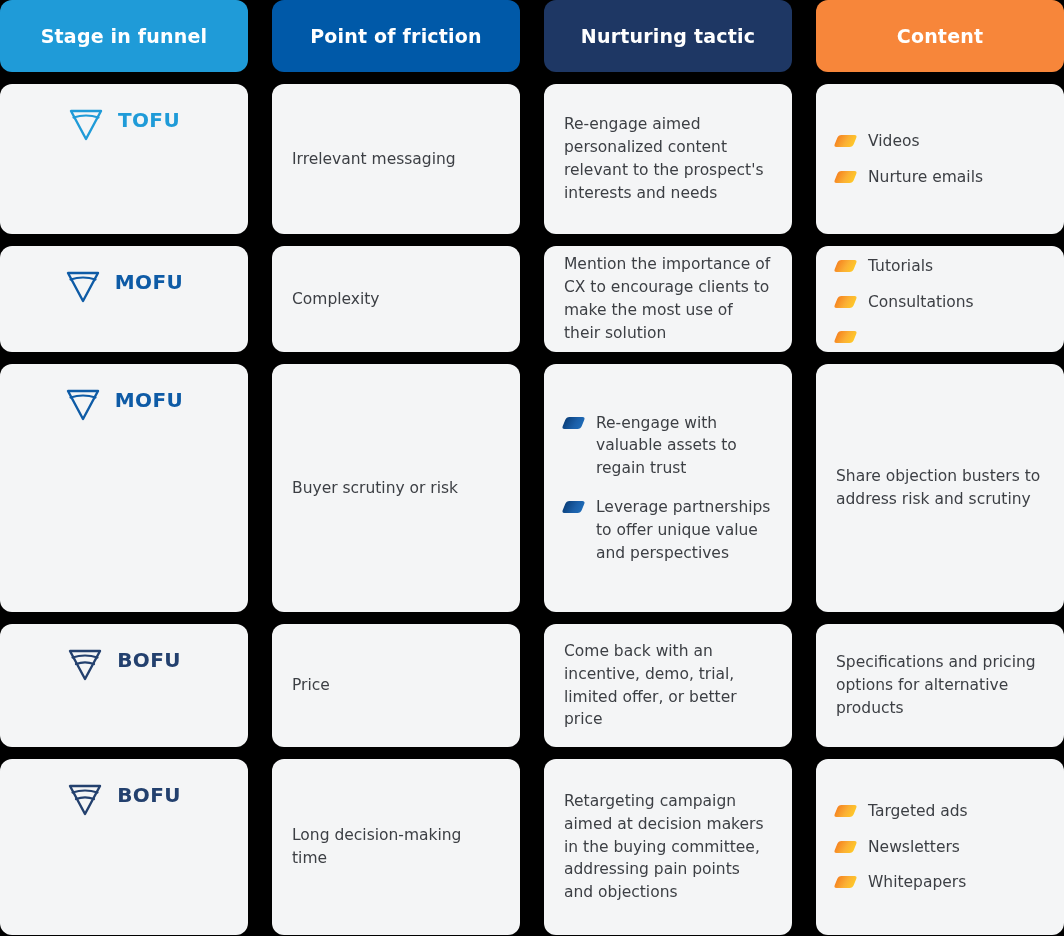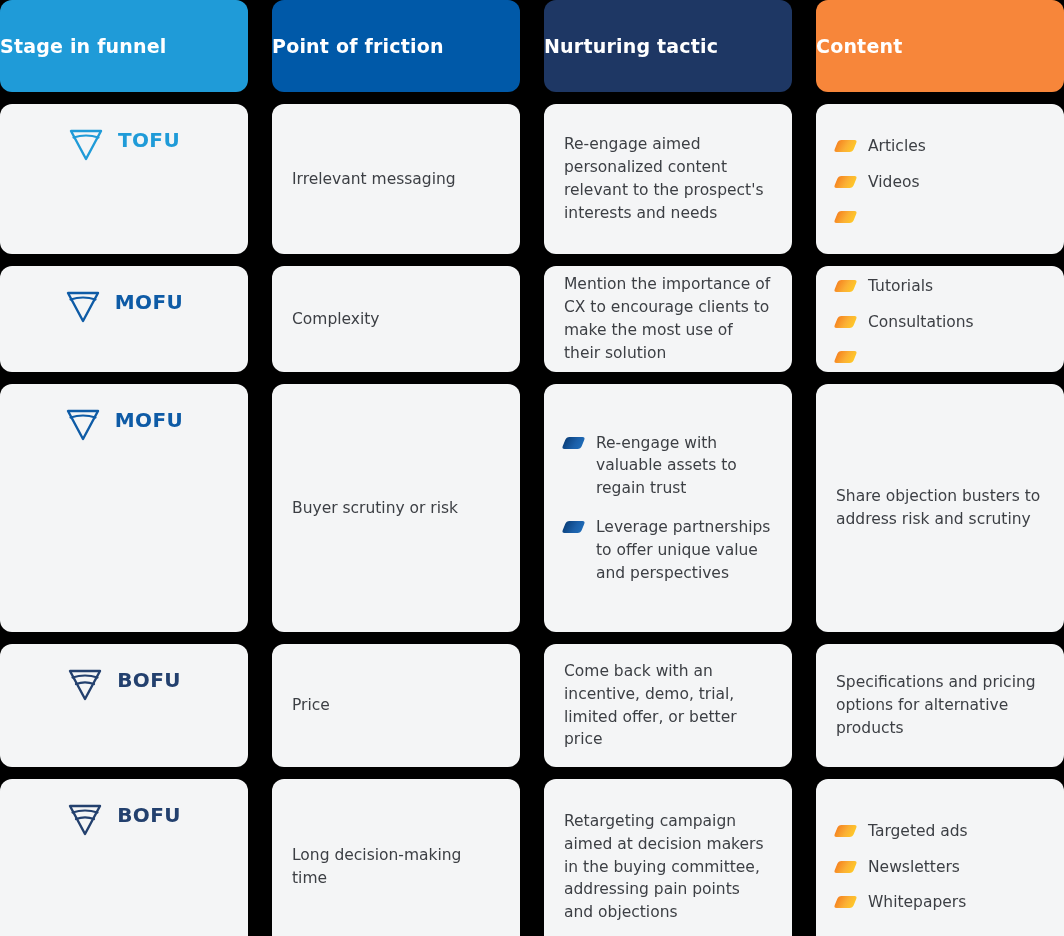--- a/index.html
+++ b/index.html
@@ -12,25 +12,25 @@
   .grid {
     width: 1064px;
     display: grid;
     grid-template-columns: repeat(4, 248px);
     column-gap: 24px;
     row-gap: 12px;
     align-content: start;
   }
   
   .hdr {
-    height: 92px;
+    height: 72px;
     border-radius: 12px;
     display: flex;
     align-items: center;
-    justify-content: flex-start;
+    justify-content: center;
     color: #ffffff;
     font-size: 19px;
     font-weight: bold;
     letter-spacing: 0.2px;
     user-select: none;
   }
   
   .cell {
     background: #f4f5f6;
     border-radius: 12px;
@@ -110,28 +110,25 @@
         </span>
              <span class="stage-label" style="color:#1f9bd8">TOFU</span>
            </div><div class="cell">
              <span class="para">Irrelevant messaging</span>
            </div><div class="cell">
                <span class="para">Re-engage aimed personalized content relevant to the prospect's interests and needs</span>
              </div><div class="cell">
                <ul class="blist orange">
           <li>
                 <span class="bullet orange"></span>
-                <span class="bullet-text">Articles</span>
-              </li>
-          <li>
-                <span class="bullet orange"></span>
                 <span class="bullet-text">Videos</span>
               </li>
           <li>
                 <span class="bullet orange"></span>
+                <span class="bullet-text">Nurture emails</span>
               </li>
         </ul>
              </div></div>
     <div class="rowwrap r2"><div class="cell stage">
              <span>
           <svg class="funnel" viewBox="0 0 36 36" xmlns="http://www.w3.org/2000/svg">
             <path d="M3 5 H33 L18 33 Z" fill="none" stroke="#0e5ba6" stroke-width="2.4" stroke-linejoin="round"></path>
             <path d="M5.5 11.5 Q18 7.5 30.5 11.5" fill="none" stroke="#0e5ba6" stroke-width="2.2" stroke-linecap="round"></path>
           </svg>
         </span>

